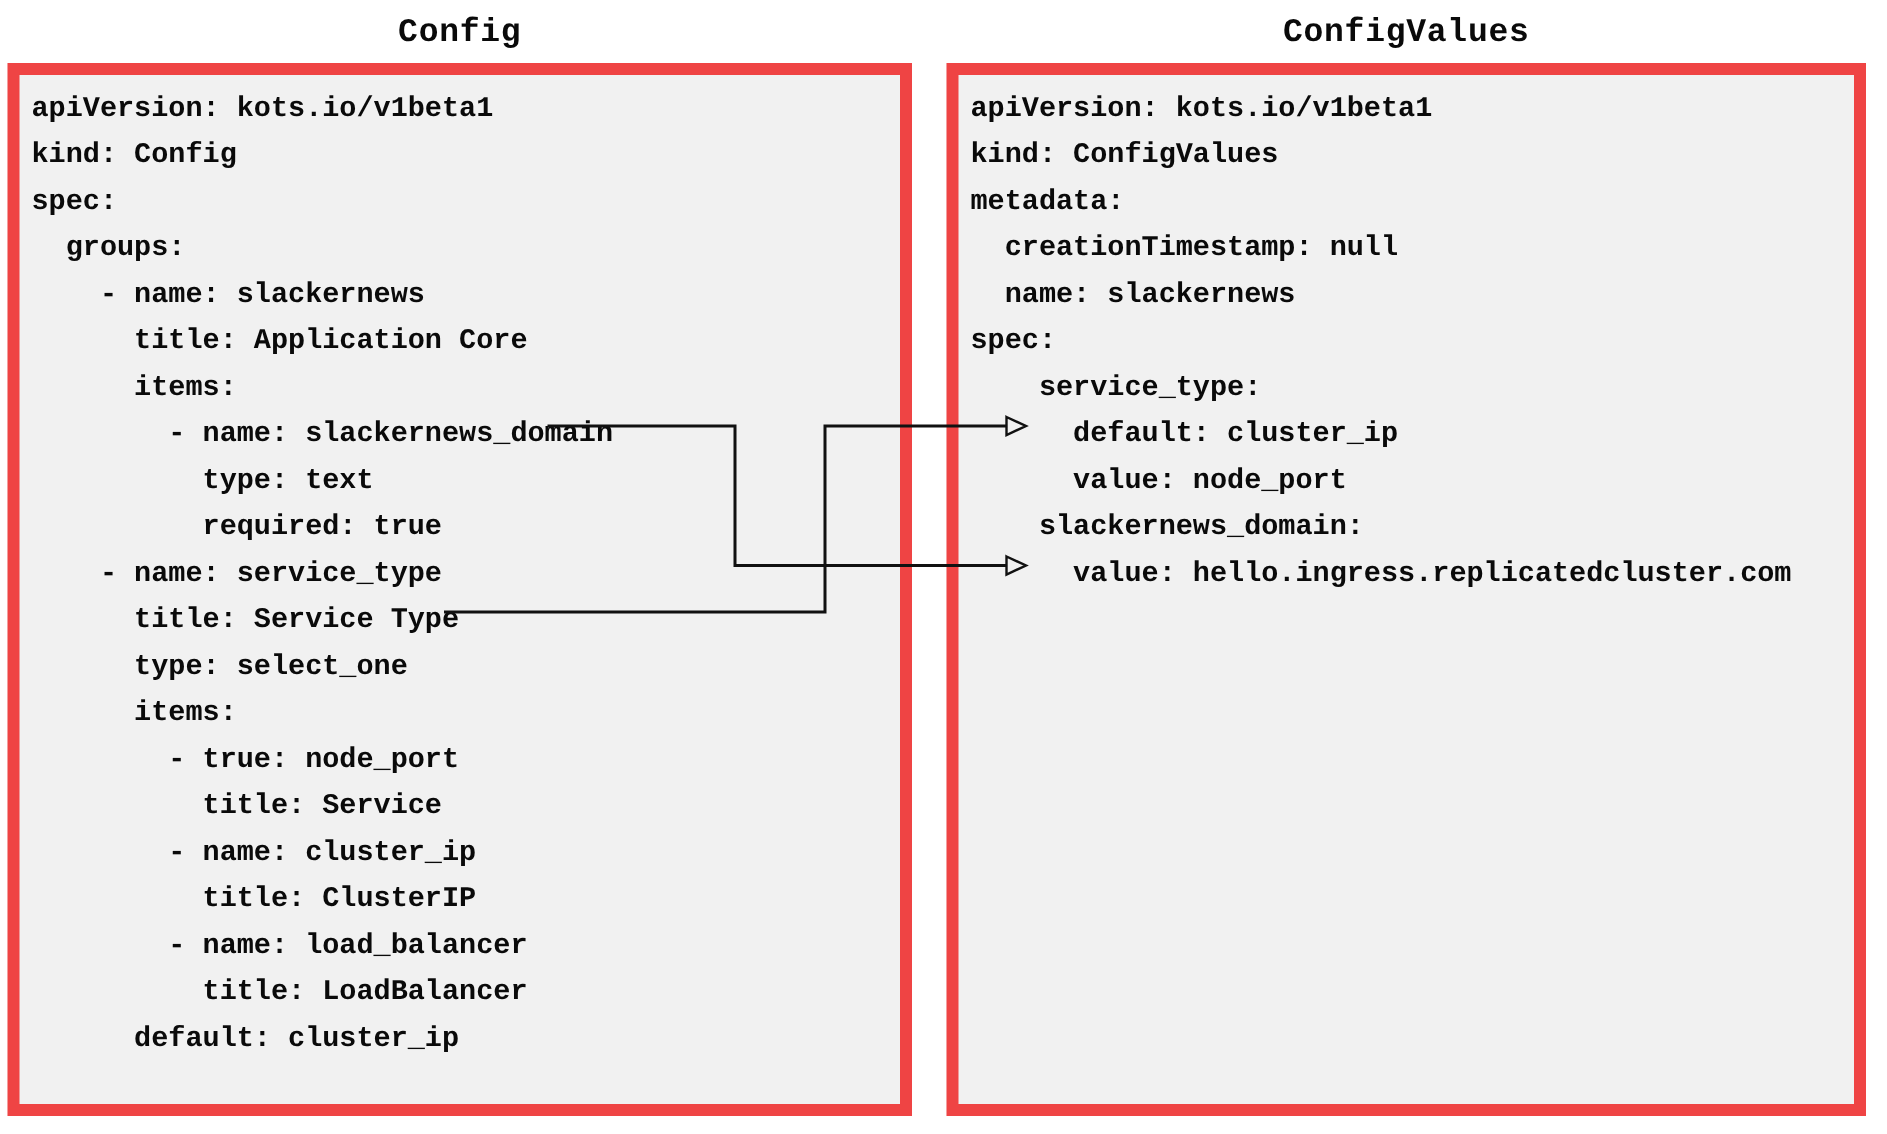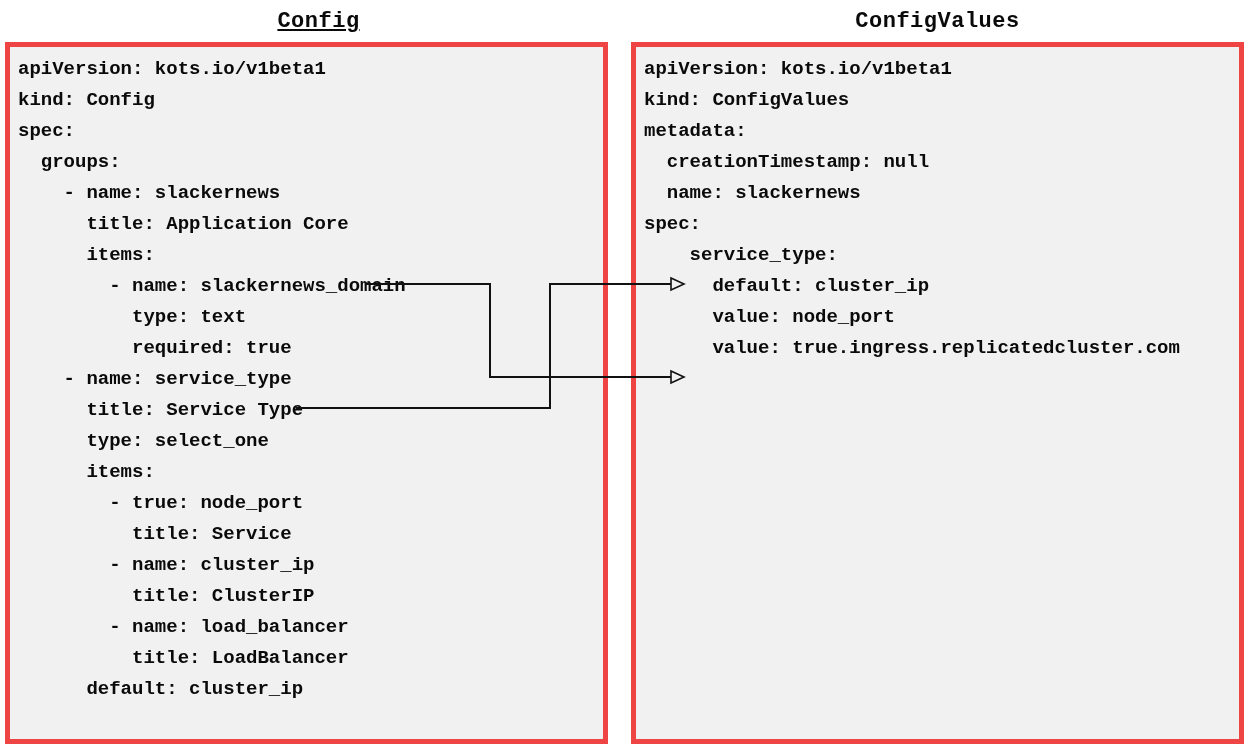--- a/index.html
+++ b/index.html
@@ -19,29 +19,29 @@
     top: 8px;
     height: 28px;
     line-height: 28px;
     text-align: center;
     font-size: 22px;
     font-weight: bold;
     color: #0a0a0a;
     letter-spacing: 0.5px;
     white-space: pre;
   }
-  #left-title  { left: 17px;   width: 603px; text-decoration: underline; }
+  #left-title  { left: 5px;   width: 603px; }
   #right-title { left: 631px; width: 613px; }
   .yaml-panel {
     position: absolute;
     top: 42px;
     height: 702px;
     box-sizing: border-box;
     background: #f1f1f1;
-    border: 5px solid #ef4444;
+    border: 8px solid #ef4444;
     padding: 7px 8px;
     overflow: hidden;
   }
   #left-panel  { left: 5px;   width: 603px; }
   #right-panel { left: 631px; width: 613px; }
   .yaml-line {
     height: 31px;
     line-height: 31px;
     font-size: 19px;
     font-weight: bold;
@@ -93,21 +93,22 @@
   <div>
       <div class="yaml-line">apiVersion: kots.io/v1beta1</div>
       <div class="yaml-line">kind: ConfigValues</div>
       <div class="yaml-line">metadata:</div>
       <div class="yaml-line">  creationTimestamp: null</div>
       <div class="yaml-line">  name: slackernews</div>
       <div class="yaml-line">spec:</div>
       <div class="yaml-line">    service_type:</div>
       <div class="yaml-line">      default: cluster_ip</div>
       <div class="yaml-line">      value: node_port</div>
-      <div class="yaml-line">      value: true.ingress.replicatedcluster.com</div>
+      <div class="yaml-line">    slackernews_domain:</div>
+      <div class="yaml-line">      value: hello.ingress.replicatedcluster.com</div>
     </div>
 </div>
 
 <svg id="connector-overlay" viewBox="0 0 1258 756">
 
   <path d="M 365 284 H 490 V 377 H 671" fill="none" stroke="#111111" stroke-width="2"></path>
   <polygon points="671,371 684,377 671,383" fill="#f1f1f1" stroke="#111111" stroke-width="1.6"></polygon>
 
   <path d="M 296 408 H 550 V 284 H 671" fill="none" stroke="#111111" stroke-width="2"></path>
   <polygon points="671,278 684,284 671,290" fill="#f1f1f1" stroke="#111111" stroke-width="1.6"></polygon>

